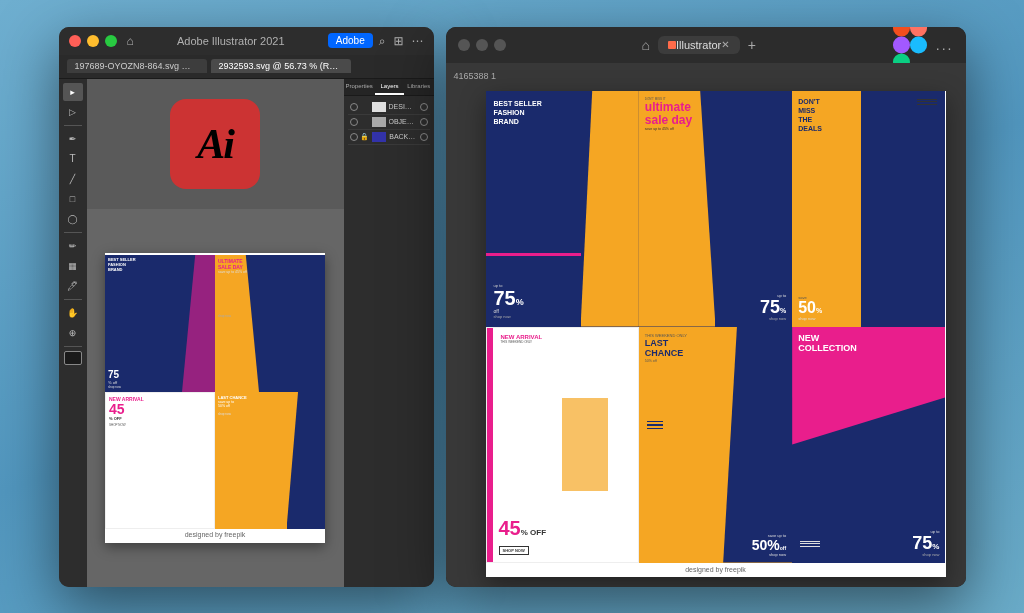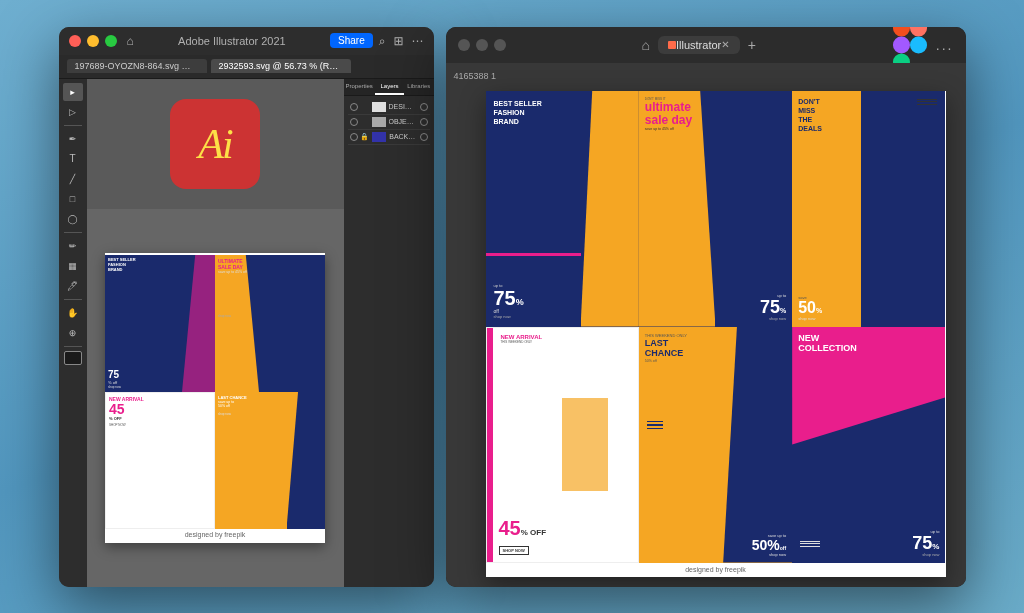--- a/index.html
+++ b/index.html
@@ -240,23 +240,23 @@
 
     .ai-logo {
       width: 90px;
       height: 90px;
       background: #cc3333;
       border-radius: 16px;
       display: flex;
       align-items: center;
       justify-content: center;
       font-size: 42px;
-      font-weight: 400;
+      font-weight: 700;
       font-style: italic;
-      color: #fde047;
+      color: #000000;
       font-family: 'Georgia', serif;
       letter-spacing: -2px;
     }
 
     
     .ai-canvas-content {
       flex: 1;
       background: #666;
       padding: 10px;
       display: flex;
@@ -422,21 +422,21 @@
       <div class="window-titlebar">
         <div class="traffic-lights">
           <div class="tl-close"></div>
           <div class="tl-minimize"></div>
           <div class="tl-maximize"></div>
         </div>
         <span class="home-icon">⌂</span>
         <div class="titlebar-center">
           <span class="titlebar-text">Adobe Illustrator 2021</span>
         </div>
-        <button class="share-btn">Share</button>
+        <button class="share-btn">Adobe</button>
         <div class="titlebar-icons">
           <span>⌕</span>
           <span>⊞</span>
           <span>⋯</span>
         </div>
       </div>
 
       <div class="tab-bar">
         <div class="tab-item">197689-OYOZN8-864.svg @ 36.47 % (RGB...</div>
         <div class="tab-item active">2932593.svg @ 56.73 % (RGB/Preview)</div>

